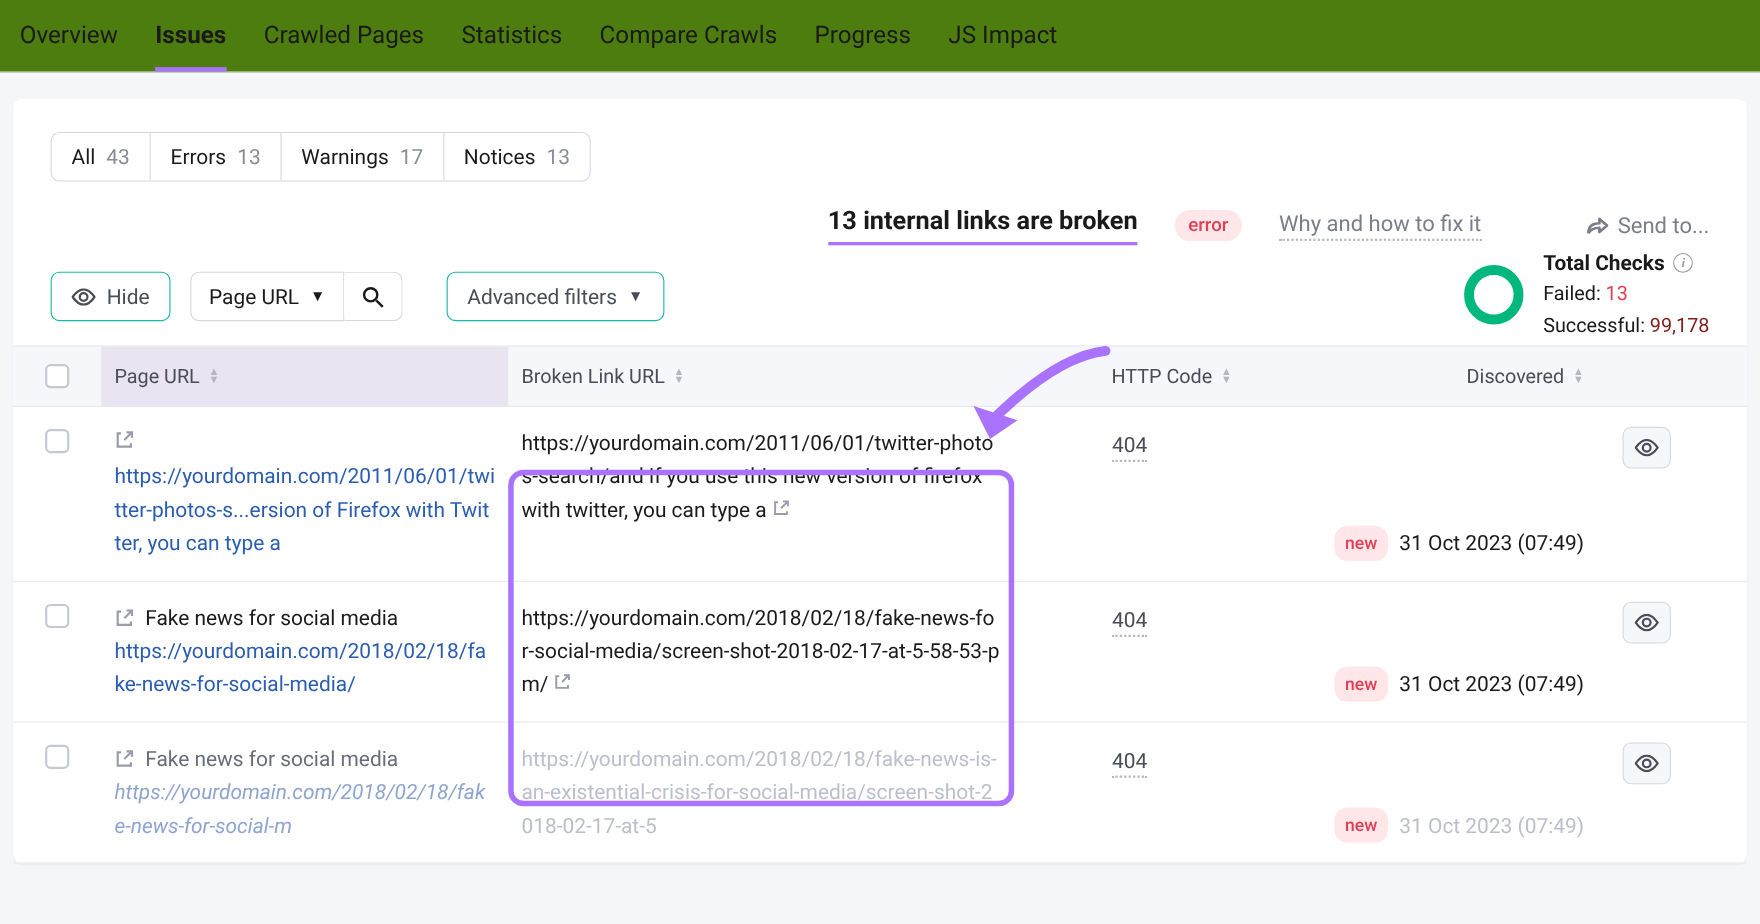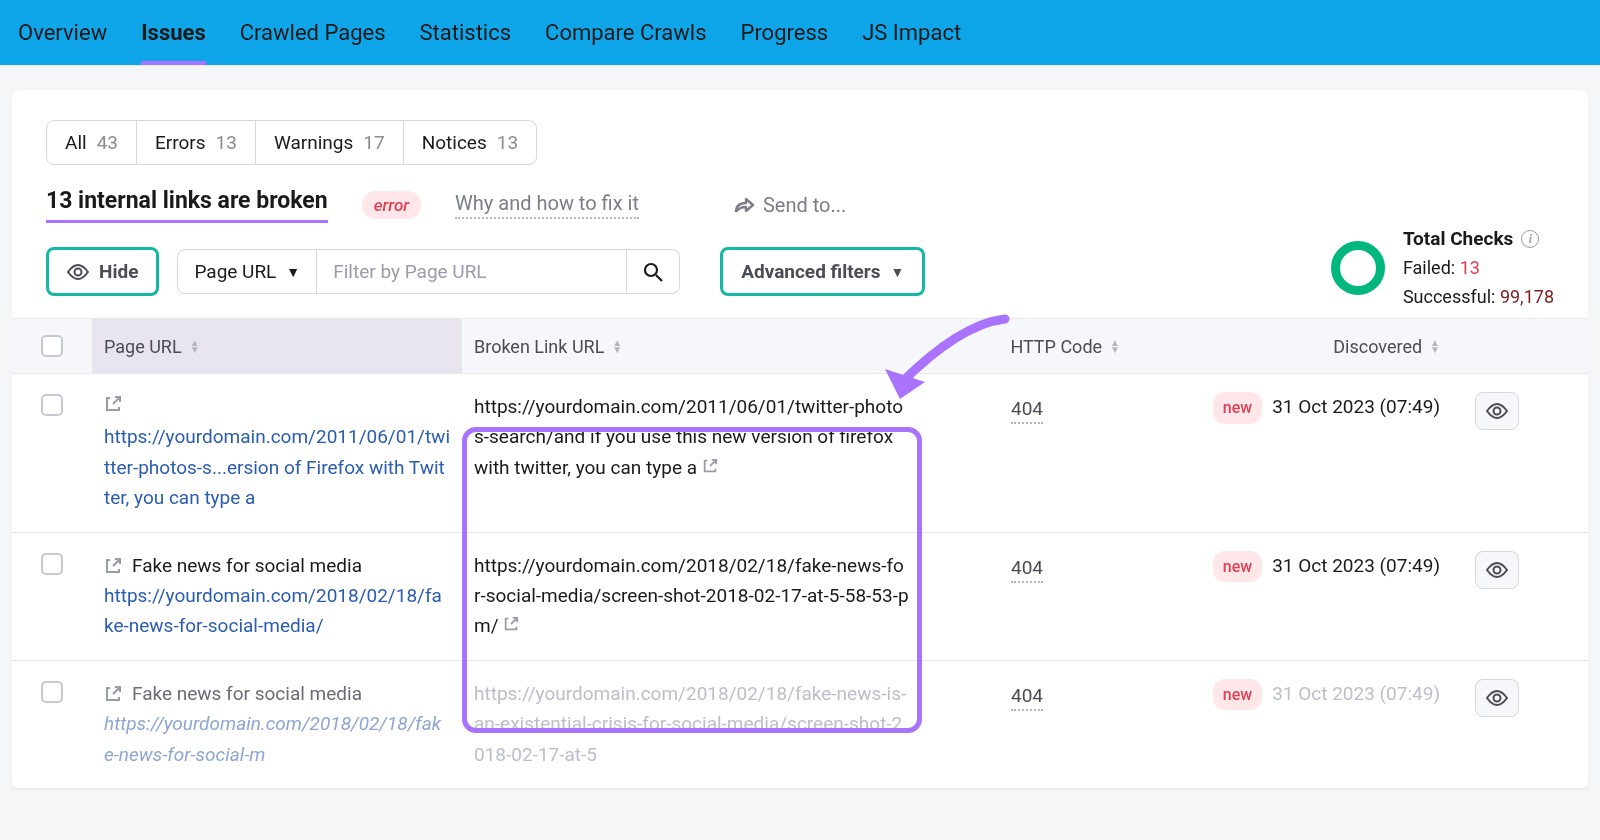--- a/index.html
+++ b/index.html
@@ -1,31 +1,31 @@
 <!DOCTYPE html>
 <html><head>
 <meta charset="utf-8">
 <style>
 * { box-sizing: border-box; margin: 0; padding: 0; font-family: -apple-system, BlinkMacSystemFont, "Segoe UI", Roboto, Helvetica, Arial, sans-serif; }
 body { background: #f5f6f8; color: #1a1a1a; width: 1600px; height: 840px; overflow: hidden; position: relative; }
-.tabs { display: flex; gap: 34px; padding: 20px 18px 0 18px; border-bottom: 1px solid #e8e9ed; background: #0ea5e9; }
+.tabs { display: flex; gap: 34px; padding: 20px 18px 0 18px; border-bottom: 1px solid #e8e9ed; background: #4d7c0f; }
 .tab { font-size: 22px; color: #1a1a1a; padding-bottom: 16px; cursor: pointer; font-weight: 400; }
 .tab.active { font-weight: 700; border-bottom: 4px solid #a972ff; }
 .panel { background: #fff; margin: 24px 12px 0 12px; border-radius: 8px; padding: 30px 0 0 0; box-shadow: 0 1px 2px rgba(0,0,0,0.05); }
 .filter-pills { display: flex; margin: 0 0 22px 34px; border: 1px solid #d6d8df; border-radius: 8px; width: fit-content; overflow: hidden; }
 .pill { padding: 10px 18px; font-size: 19px; border-right: 1px solid #d6d8df; cursor: pointer; color: #1a1a1a; display:flex; align-items:center; gap:10px;}
 .pill:last-child { border-right: none; }
 .pill .count { color: #8a8c96; font-weight: 400; }
-.header-row { display: flex; align-items: center; gap: 34px; padding: 0 34px 16px 34px; flex-wrap: wrap; }
+.header-row { display: flex; align-items: center; gap: 34px; padding: 0 34px 16px 34px; flex-wrap: wrap; justify-content: flex-end; }
 .title-underline { font-size: 23px; font-weight: 700; border-bottom: 3px solid #a972ff; padding-bottom: 6px; }
-.badge-error { background: #ffe6e8; color: #e04055; font-size: 17px; padding: 4px 12px; border-radius: 14px; font-weight: 500; font-style: italic; }
+.badge-error { background: #ffe6e8; color: #e04055; font-size: 17px; padding: 4px 12px; border-radius: 14px; font-weight: 500; }
 .why-link { color: #7b7e8a; font-size: 20px; border-bottom: 2px dotted #b5b7c0; padding-bottom: 2px; cursor: pointer; }
 .send-to { color: #7b7e8a; font-size: 20px; display: inline-flex; align-items: center; gap: 8px; cursor: pointer; }
 .controls-row { display: flex; align-items: center; gap: 18px; padding: 8px 34px 22px 34px; }
-.btn-outline { border: 3px solid #14b8a6; border-radius: 8px; padding: 10px 18px; font-size: 19px; color: #4a4c56; background: #fff; cursor: pointer; display: inline-flex; align-items: center; gap: 10px; font-weight: bold; }
+.btn-outline { border: 1px solid #14b8a6; border-radius: 8px; padding: 10px 18px; font-size: 19px; color: #4a4c56; background: #fff; cursor: pointer; display: inline-flex; align-items: center; gap: 10px; }
 .select { border: 1px solid #d6d8df; border-radius: 8px 0 0 8px; padding: 10px 16px; font-size: 19px; cursor: pointer; display: inline-flex; align-items: center; gap: 10px; color:#1a1a1a;}
 .search-group { display: flex; }
 .search-group input { border: 1px solid #d6d8df; border-left: none; padding: 10px 16px; font-size: 19px; width: 310px; outline: none; color:#1a1a1a;}
 .search-group input::placeholder{color:#9a9cab;}
 .search-btn { border: 1px solid #d6d8df; border-left: none; border-radius: 0 8px 8px 0; padding: 10px 16px; background: #fff; cursor: pointer; }
 .stats-block { position: absolute; right: 46px; top: 224px; display: flex; align-items: center; gap: 18px; }
 .ring { width: 54px; height: 54px; border: 9px solid #00b77f; border-radius: 50%; }
 .stats-text { font-size: 18px; color: #1a1a1a; line-height: 1.6; }
 .stats-text .label { font-weight: 700; font-size: 19px; display:flex; align-items:center; gap:8px;}
 .stats-text .failed { color: #e04055; }
@@ -43,21 +43,21 @@
 .td .page-url-line { color: #2a5db0; }
 .td .ext-icon { color: #9a9cab; margin-right: 4px; display:inline-block;}
 .checkbox { width: 22px; height: 22px; border: 2px solid #c7c9d2; border-radius: 5px; background: #fff; display: inline-block; }
 .td-check { display: flex; align-items: flex-start; justify-content: center; padding-top: 2px; }
 .http-code { color: #4a4c56; border-bottom: 2px dotted #b5b7c0; padding-bottom: 2px; }
 .td-http { text-align: center; padding-top:2px;}
 .badge-new { background: #ffe6e8; color: #e04055; font-size: 16px; padding: 3px 10px; border-radius: 12px; margin-right: 10px; font-weight: 500; vertical-align: 1px; }
 .eye-btn { width: 44px; height: 38px; border: 1px solid #d6d8df; border-radius: 8px; background: #f6f7fa; display: inline-flex; align-items: center; justify-content: center; cursor: pointer; }
 .highlight-box { position: absolute; border: 5px solid #a972ff; border-radius: 14px; left: 462px; top: 427px; width: 460px; height: 306px; pointer-events: none; }
 .arrow-anno { position: absolute; left: 880px; top: 314px; width: 130px; height: 90px; pointer-events: none; }
-.td-discovered{display:flex; justify-content:flex-end; align-items:flex-start; gap:0;}
+.td-discovered{display:flex; justify-content:flex-end; align-items:flex-end; gap:0;}
 .td-eye{display:flex; justify-content:center; align-items:flex-start;}
 .chevron{font-size:14px;}
 .fade-row .td { color: #bcbecb; }
 .fade-row .td .page-url-line { color: #8ea5d1; font-style: italic; }
 .fade-row .td .page-title-line { color: #6a6c78; }
 svg { display: block; }
 </style>
 </head>
 <body>
 
@@ -111,21 +111,20 @@
           <path d="M1 8 Q6 1 11 1 Q16 1 21 8 Q16 15 11 15 Q6 15 1 8 Z" fill="none" stroke="#4a4c56" stroke-width="2"></path>
           <circle cx="11" cy="8" r="3.5" fill="none" stroke="#4a4c56" stroke-width="2"></circle>
         </svg>
       <span>Hide</span>
     </button>
     <div class="search-group">
       <div class="select">
         <span>Page URL</span>
         <span class="chevron">▼</span>
       </div>
-      <input type="text" placeholder="Filter by Page URL" style="">
       <button class="search-btn">
         <svg width="20" height="20" viewBox="0 0 20 20">
             <circle cx="8" cy="8" r="6" fill="none" stroke="#1a1a1a" stroke-width="2.2"></circle>
             <line x1="13" y1="13" x2="19" y2="19" stroke="#1a1a1a" stroke-width="2.2"></line>
           </svg>
       </button>
     </div>
     <button class="btn-outline" style="margin-left:22px;">
       <span>Advanced filters</span>
       <span class="chevron">▼</span>

